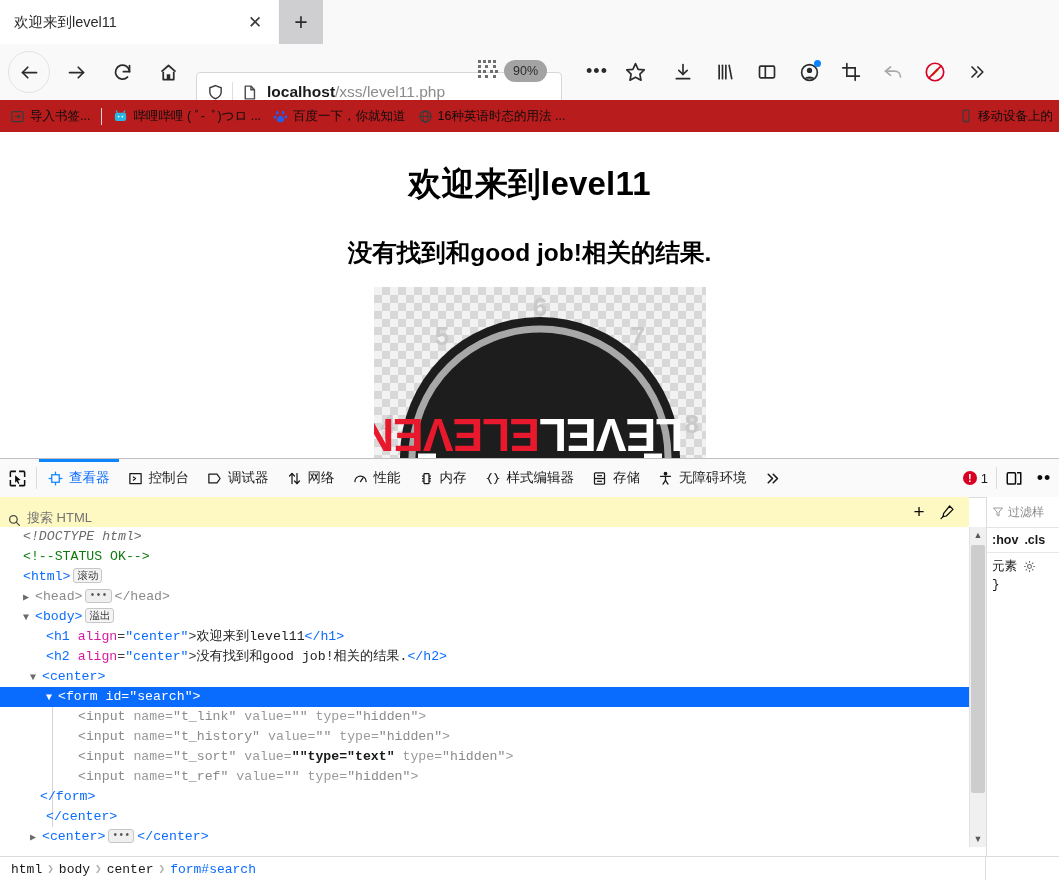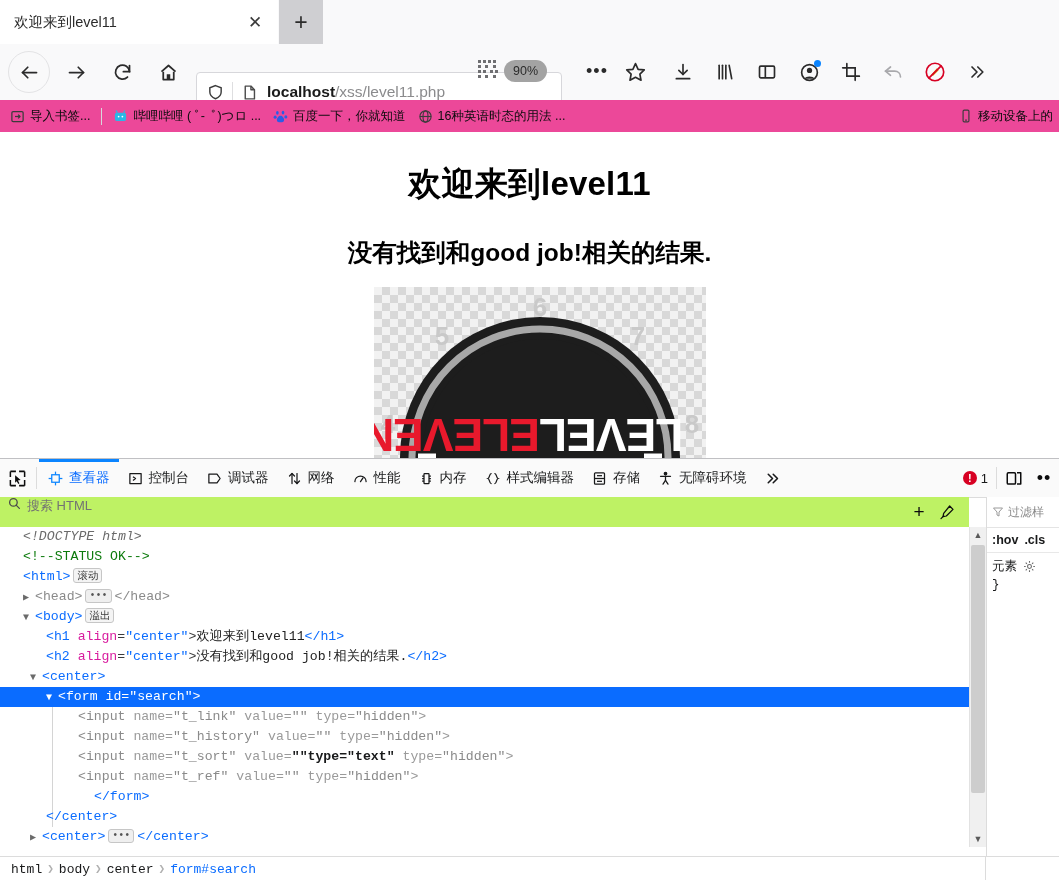--- a/index.html
+++ b/index.html
@@ -94,21 +94,21 @@
     position: relative; color: #2b2b2b;
   }
   .blue-dot {
     position: absolute; right: 9px; top: 8px; width: 7px; height: 7px;
     border-radius: 50%; background: #0a84ff;
   }
 
   
   .bookmarks {
     position: absolute; left: 0; top: 100px; width: 1059px; height: 32px;
-    background: #ec4899; border-bottom: 1px solid #e0e0e2;
+    background: #b91c1c; border-bottom: 1px solid #e0e0e2;
     display: flex; align-items: center;
   }
   .bm {
     display: flex; align-items: center; height: 24px; padding: 0 6px;
     font-size: 12.5px; color: #0c0c0d; white-space: nowrap;
   }
   .bm .bm-ico { margin-right: 5px; display: flex; align-items: center; }
   .bm-sep { width: 1px; height: 17px; background: #d7d7db; margin: 0 5px; }
   .bm.right { position: absolute; right: 0px; top: 4px; }
 
@@ -175,22 +175,22 @@
     display: flex; align-items: center; justify-content: center; margin-right: 4px;
   }
   .err-count { font-size: 13px; color: #18191a; }
   .dt-icon-btn {
     width: 30px; height: 36px; display: flex; align-items: center; justify-content: center;
     color: #0c0c0d;
   }
 
   .dt-search {
     position: absolute; left: 0; top: 38px; width: 969px; height: 30px;
-    border-bottom: 1px solid #e4e4e4; display: flex; align-items: flex-start;
-    background: #bef264;
+    border-bottom: 1px solid #e4e4e4; display: flex; align-items: flex-end;
+    background: #fef9c3;
   }
   .dt-search .s-ico { margin-left: 8px; display: flex; align-items: center; }
   .dt-search .s-ph { margin-left: 6px; font-size: 13px; color: #737373; }
   .dt-search-actions { position: absolute; right: 8px; top: 4px; display: flex; align-items: center; }
   .dt-search-actions > div { width: 28px; height: 22px; display: flex; align-items: center; justify-content: center; }
 
   .markup {
     position: absolute; left: 0; top: 68px; width: 969px; height: 320px;
     overflow: hidden; background: #fff;
     font-family: "Liberation Mono", "DejaVu Sans Mono", monospace;
@@ -218,21 +218,21 @@
     padding: 0 3px; margin: 0 3px; vertical-align: 1px;
     font-family: "Liberation Sans", sans-serif;
   }
   .dots {
     display: inline-block; border: 1px solid #c6c6c6; border-radius: 3px;
     background: #efefef; color: #555; font-size: 10px; line-height: 12px;
     padding: 0 3px; margin: 0 3px; vertical-align: 2px;
   }
   .indent1 { padding-left: 30px; }
   .indent2 { padding-left: 46px; }
-  .indent3 { padding-left: 94px; }
+  .indent3 { padding-left: 40px; }
   .indent4 { padding-left: 78px; }
   .guide {
     position: absolute; left: 52px; top: 0; bottom: 0; width: 1px; background: #d4d4d4;
   }
 
   
   .vscroll {
     position: absolute; left: 969px; top: 68px; width: 16px; height: 320px;
     background: #f0f0f0; border-left: 1px solid #e2e2e2;
   }

